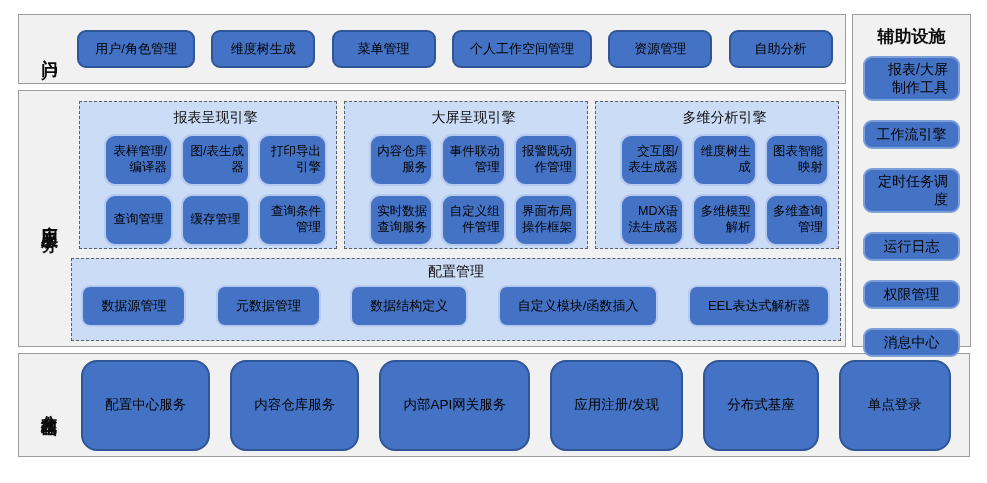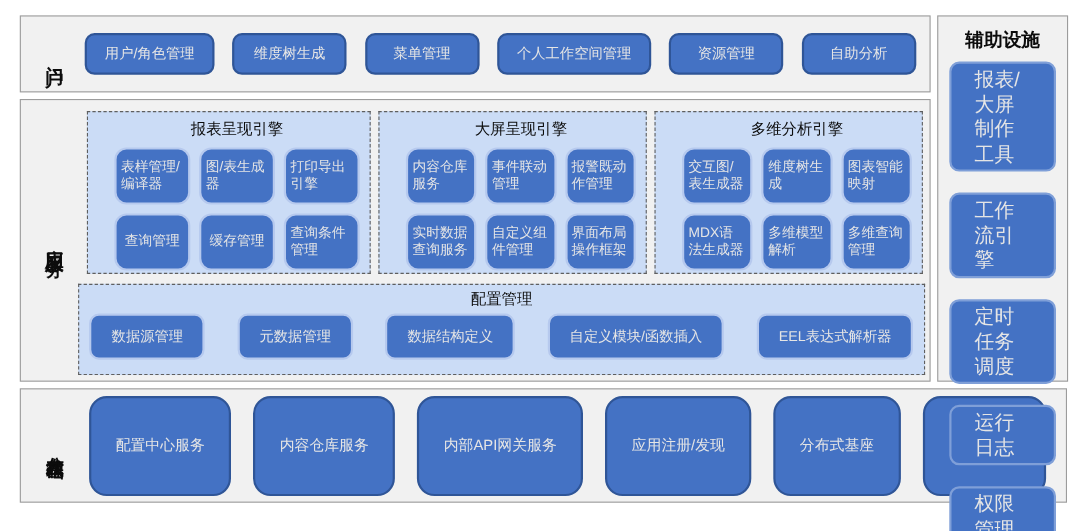--- a/index.html
+++ b/index.html
@@ -12,22 +12,22 @@
     position:absolute;box-sizing:border-box;background:#f1f1f1;
     border:1px solid #9c9c9c;
   }
   .vlabel{
     position:absolute;left:22px;top:50%;transform:translateY(-50%);
     writing-mode:vertical-lr;text-orientation:upright;
     font-weight:bold;font-size:17px;color:#0c0c0c;letter-spacing:3px;line-height:1;
     white-space:nowrap;
   }
   .btn{
-    background:#4472c4;color:#e5e5e5;box-sizing:border-box;
-    display:flex;align-items:center;justify-content:center;text-align:left;
+    background:#4472c4;color:#000000;box-sizing:border-box;
+    display:flex;align-items:center;justify-content:center;text-align:right;
     line-height:1.25;
   }
   .pbtn{ 
     height:38px;min-width:104px;padding:0 16px;font-size:13px;white-space:nowrap;
     border:2px solid #2f5597;border-radius:9px;
   }
   .engines{position:absolute;left:60px;top:10px;display:flex;gap:7px;}
   .engine{
     box-sizing:border-box;height:148px;background:#cbdcf6;
     border:1.5px dashed #5f5f5f;padding:4px 9px 0 24px;
@@ -62,21 +62,21 @@
   }
   .aux-title{
     position:absolute;top:10px;left:0;right:0;text-align:center;
     font-weight:bold;font-size:17px;color:#0c0c0c;
   }
   .aux-col{
     position:absolute;left:10px;right:10px;top:41px;
     display:flex;flex-direction:column;gap:19px;
   }
   .abtn{
-    min-height:29px;padding:3px 21px;font-size:18px;
+    min-height:29px;padding:3px 10px;font-size:14px;
     border:2px solid #7f9fd8;border-radius:9px;
   }
 </style>
 </head>
 <body>
 
 <div class="canvas">
 
   <div class="section" style="left:18px;top:14px;width:828px;height:70px;">
     <div class="vlabel">门户</div>

